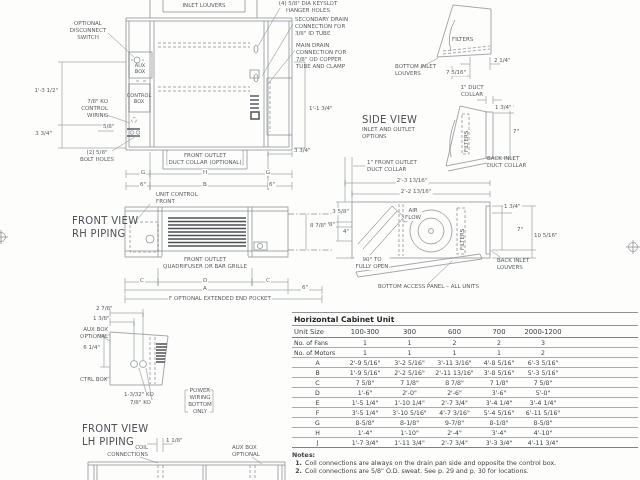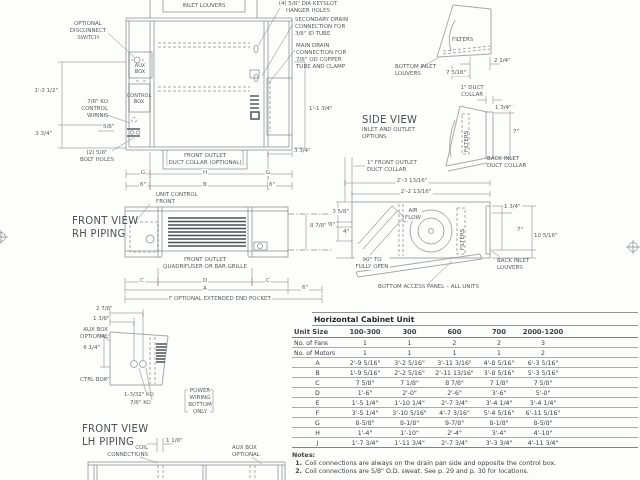--- a/index.html
+++ b/index.html
@@ -14,23 +14,23 @@
   svg .dark{stroke:#5a5e62;stroke-width:1.6;}
   .lbl{position:absolute;font-size:5.5px;line-height:1.25;color:#565a5e;white-space:pre;}
   .c{text-align:center;transform:translateX(-50%);}
   .r{text-align:right;transform:translateX(-100%);}
   .bg{background:#fdfdfc;padding:0 1px;}
   .big{font-size:10px;letter-spacing:0.3px;color:#4e5256;}
   .rot{transform:rotate(-90deg);transform-origin:0 0;}
   
   .tablewrap{position:absolute;left:292px;top:312px;width:346px;color:#3e4246;}
   .ttitle{font-size:7.6px;font-weight:bold;color:#1f2326;border-top:1px solid #8f9498;
-          border-bottom:1px solid #8f9498;padding:1.5px 0 1.5px 2px;margin-left:20px;}
+          border-bottom:1px solid #8f9498;padding:1.5px 0 1.5px 2px;}
   .tablewrap table{border-collapse:collapse;width:100%;table-layout:fixed;}
-  .tablewrap thead td{font-weight:bold;font-size:6.8px;text-align:center;
+  .tablewrap thead td{font-weight:normal;font-size:6.8px;text-align:center;
           border-bottom:1.4px solid #7d8287;padding:1.5px 0;white-space:nowrap;overflow:hidden;}
   .tablewrap thead td.hl{text-align:left;padding-left:2px;}
   .tablewrap tbody td{font-size:6.2px;text-align:center;border-bottom:1px solid #a8acaf;
           padding:0;height:9px;line-height:9px;white-space:nowrap;overflow:hidden;}
   .tablewrap tbody tr:last-child td{border-bottom:1.4px solid #7d8287;}
   .notes{margin-top:2.5px;}
   .ntitle{font-size:6.3px;font-weight:bold;}
   .note{display:flex;font-size:6.3px;line-height:1.2;margin-top:1px;}
   .nnum{font-weight:bold;width:10px;flex:none;text-align:right;margin-right:3px;}
   .ntxt{width:320px;}

